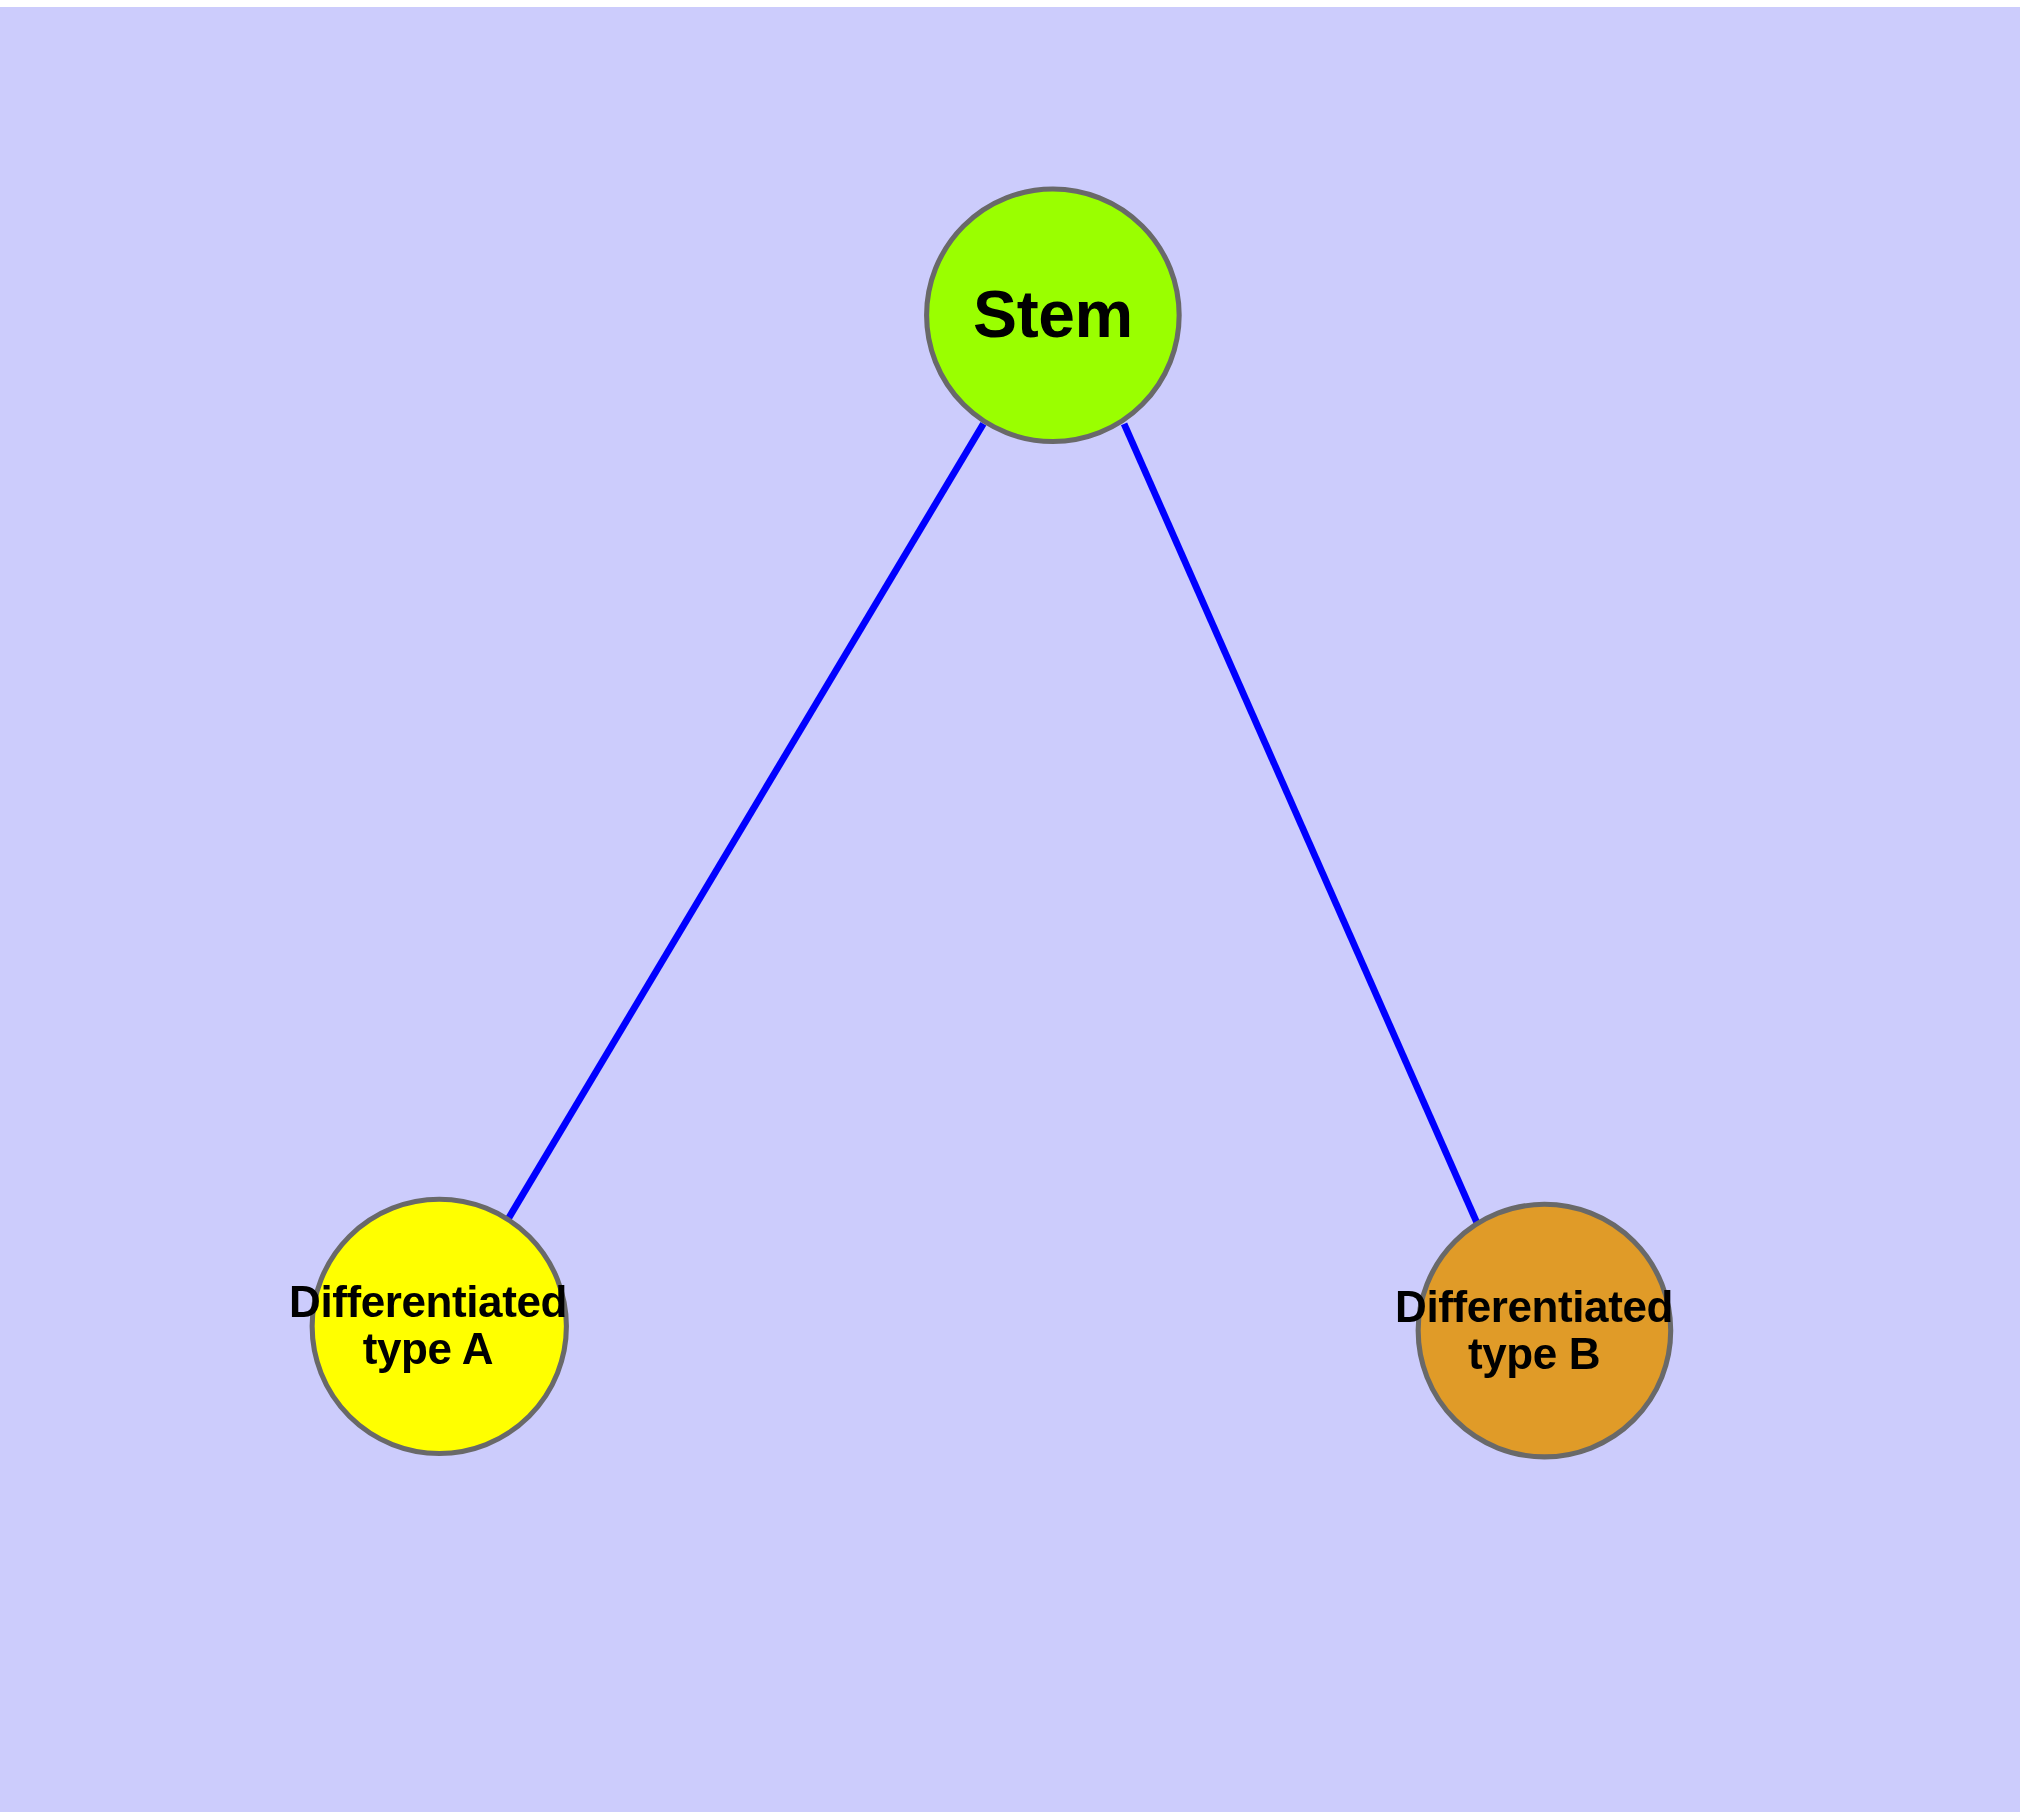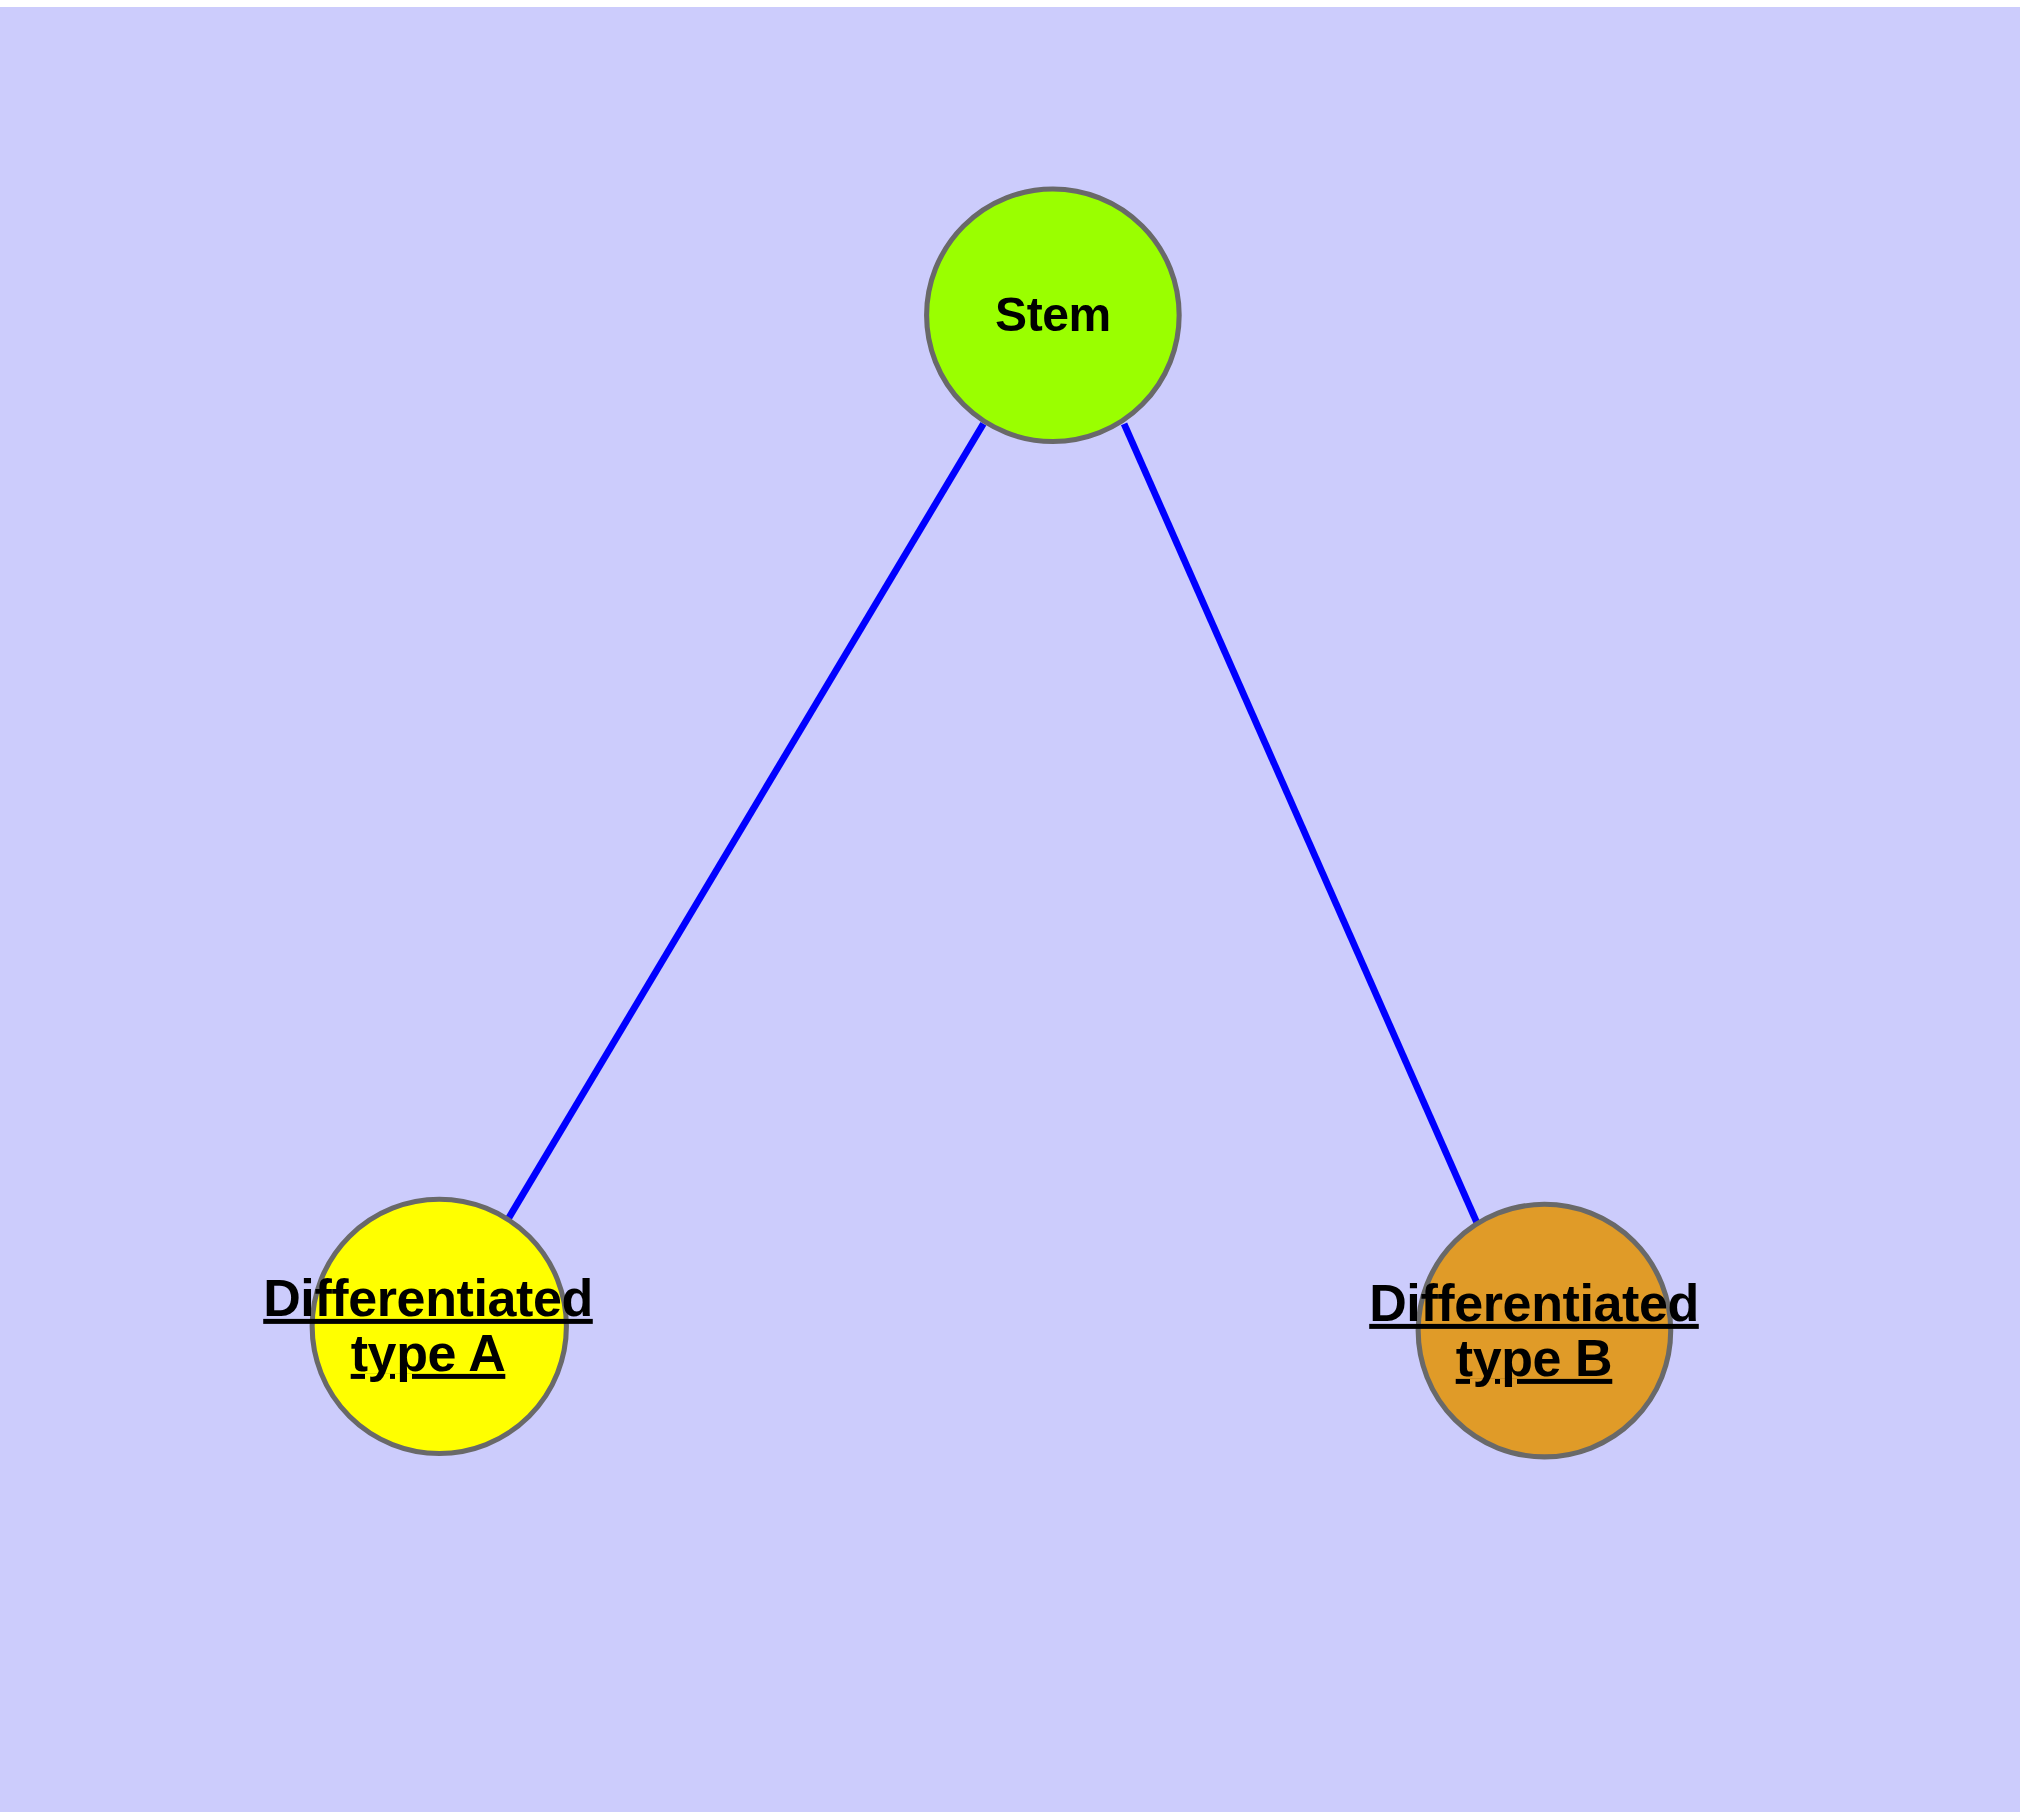--- a/index.html
+++ b/index.html
@@ -37,25 +37,24 @@
     color: #000000;
     font-weight: bold;
     font-family: "Liberation Sans", "DejaVu Sans", sans-serif;
     white-space: pre;
     line-height: 1.06;
     letter-spacing: -0.4px;
     pointer-events: none;
     transform: translate(-50%, -50%);
   }
   #label-stem {
-    font-size: 48px;
+    font-size: 66px;
   }
   #label-diff-a, #label-diff-b {
-    font-size: 52px;
-    text-decoration: underline;
+    font-size: 44px;
   }
 </style>
 </head>
 <body>
 
 <div id="stage">
 
   <div id="canvas-bg"></div>
 
   <svg id="graph-svg" viewBox="0 0 2384 2138">

